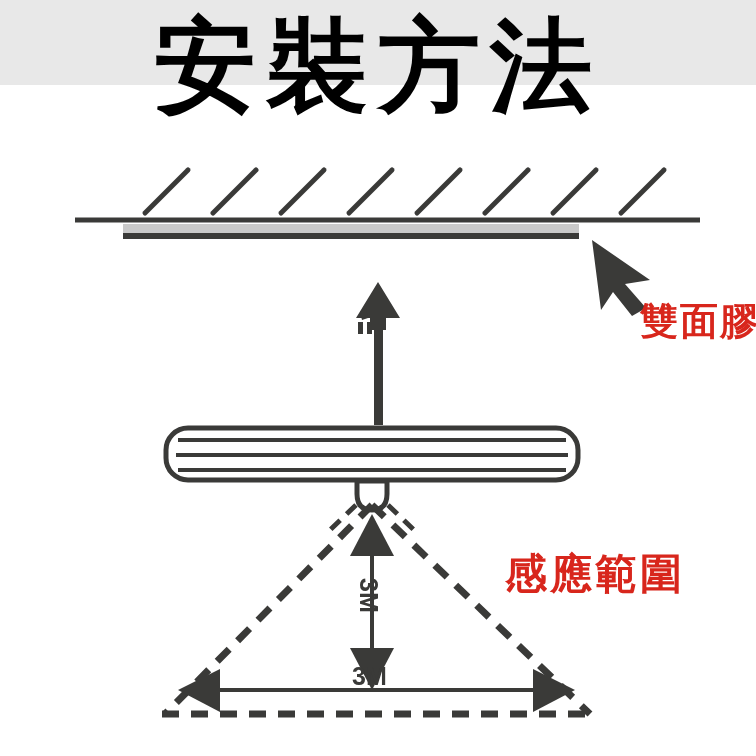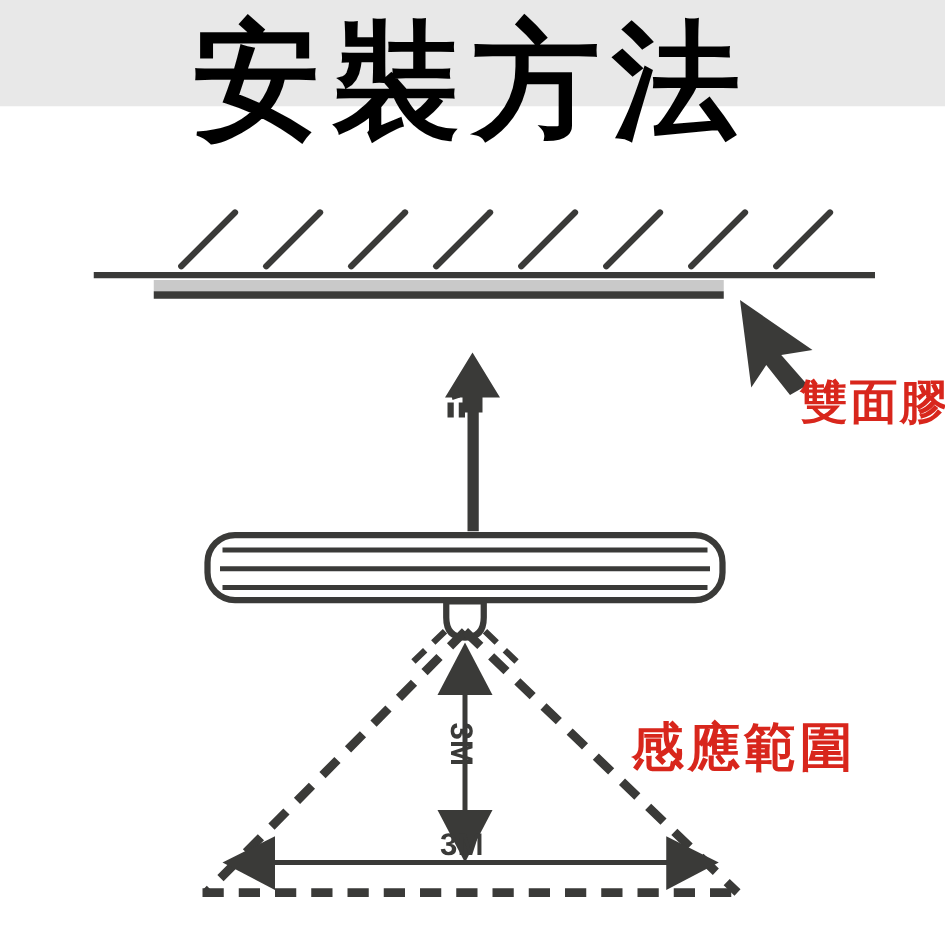--- a/index.html
+++ b/index.html
@@ -52,21 +52,21 @@
     letter-spacing: 2px;
   }
   #lbl-magnet {
     left: 128px;
     top: 371px;
     font-size: 38px;
     letter-spacing: 2px;
   }
   #lbl-range {
     left: 505px;
-    top: 570px;
+    top: 546px;
     font-size: 42px;
     letter-spacing: 3px;
   }
   .dimtext {
     position: absolute;
     color: #3a3a38;
     font-family: "Liberation Sans", sans-serif;
     font-size: 25px;
     font-weight: 600;
     white-space: nowrap;

